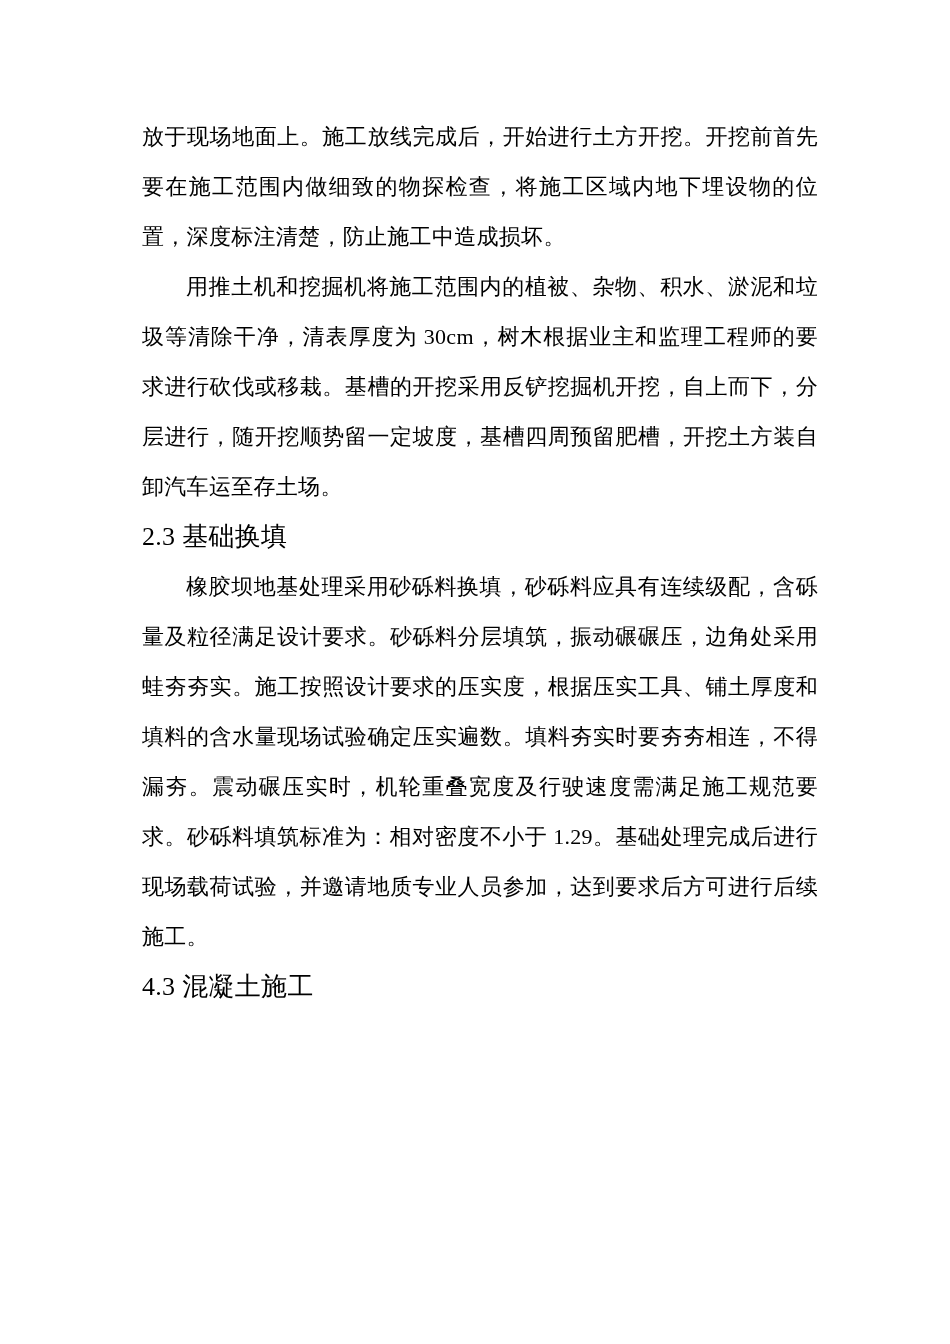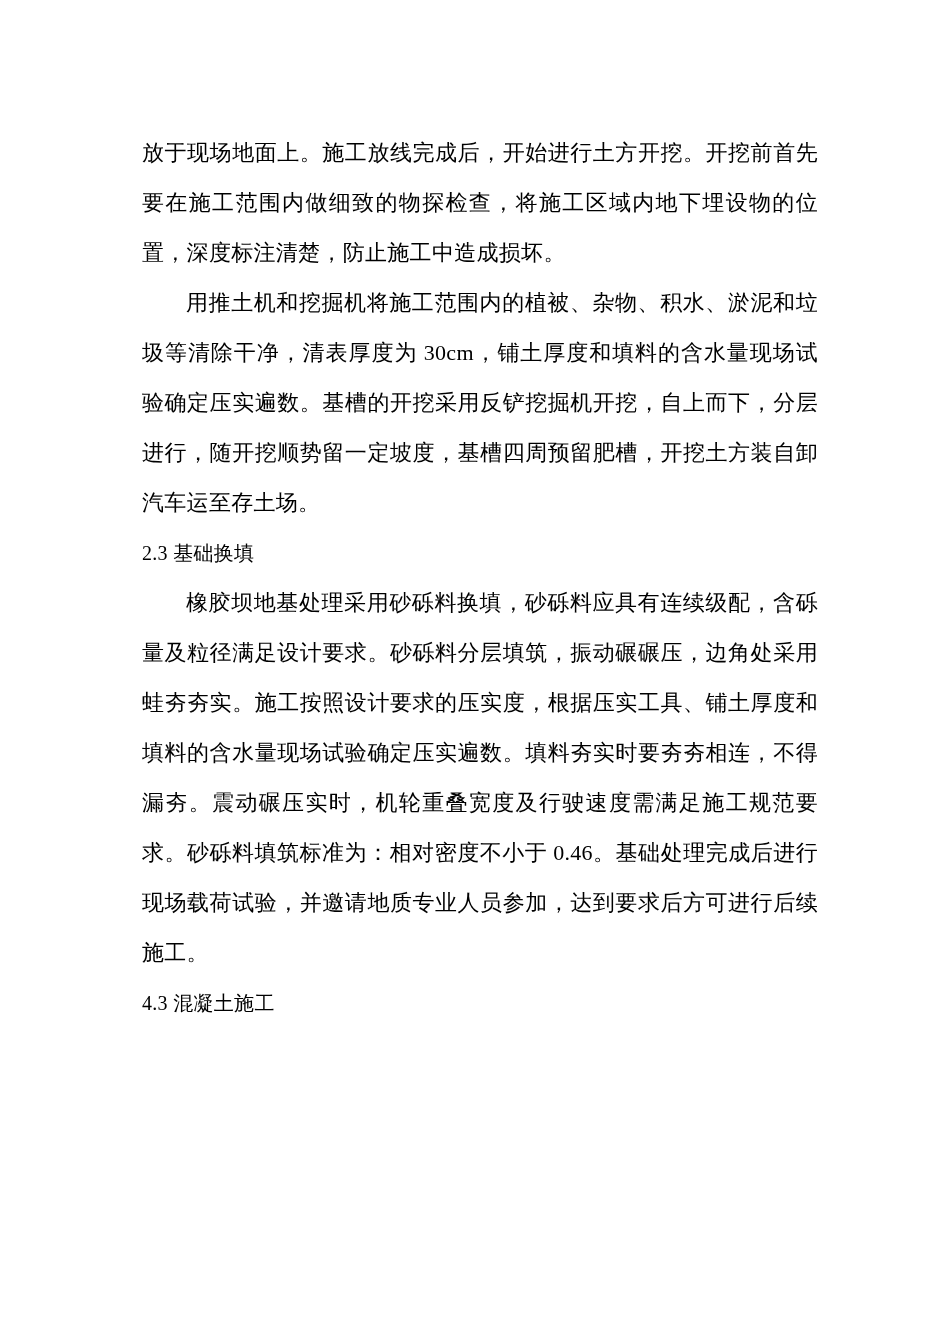--- a/index.html
+++ b/index.html
@@ -12,47 +12,47 @@
     width: 950px;
     height: 1344px;
     background: #ffffff;
     overflow: hidden;
     font-family: "Liberation Serif", "DejaVu Serif", serif;
     color: #000000;
   }
   .content {
     position: absolute;
     left: 142px;
-    top: 128px;
+    top: 112px;
     width: 676px;
   }
   .para {
     margin: 0;
     font-size: 22px;
     line-height: 50px;
     text-align: justify;
     text-justify: inter-ideograph;
     letter-spacing: 0.3px;
     word-break: break-all;
   }
   .para.indent {
     text-indent: 2em;
   }
   .heading {
     margin: 0;
-    font-size: 20px;
+    font-size: 26px;
     font-weight: normal;
     line-height: 50px;
     letter-spacing: 0.3px;
   }
 </style>
 </head>
 <body>
 
 <div class="page">
   <div class="content">
     <p class="para">放于现场地面上。施工放线完成后，开始进行土方开挖。开挖前首先要在施工范围内做细致的物探检查，将施工区域内地下埋设物的位置，深度标注清楚，防止施工中造成损坏。</p>
-    <p class="para indent">用推土机和挖掘机将施工范围内的植被、杂物、积水、淤泥和垃圾等清除干净，清表厚度为 30cm，铺土厚度和填料的含水量现场试验确定压实遍数。基槽的开挖采用反铲挖掘机开挖，自上而下，分层进行，随开挖顺势留一定坡度，基槽四周预留肥槽，开挖土方装自卸汽车运至存土场。</p>
+    <p class="para indent">用推土机和挖掘机将施工范围内的植被、杂物、积水、淤泥和垃圾等清除干净，清表厚度为 30cm，树木根据业主和监理工程师的要求进行砍伐或移栽。基槽的开挖采用反铲挖掘机开挖，自上而下，分层进行，随开挖顺势留一定坡度，基槽四周预留肥槽，开挖土方装自卸汽车运至存土场。</p>
     <h2 class="heading">2.3 基础换填</h2>
-    <p class="para indent">橡胶坝地基处理采用砂砾料换填，砂砾料应具有连续级配，含砾量及粒径满足设计要求。砂砾料分层填筑，振动碾碾压，边角处采用蛙夯夯实。施工按照设计要求的压实度，根据压实工具、铺土厚度和填料的含水量现场试验确定压实遍数。填料夯实时要夯夯相连，不得漏夯。震动碾压实时，机轮重叠宽度及行驶速度需满足施工规范要求。砂砾料填筑标准为：相对密度不小于 0.46。基础处理完成后进行现场载荷试验，并邀请地质专业人员参加，达到要求后方可进行后续施工。</p>
+    <p class="para indent">橡胶坝地基处理采用砂砾料换填，砂砾料应具有连续级配，含砾量及粒径满足设计要求。砂砾料分层填筑，振动碾碾压，边角处采用蛙夯夯实。施工按照设计要求的压实度，根据压实工具、铺土厚度和填料的含水量现场试验确定压实遍数。填料夯实时要夯夯相连，不得漏夯。震动碾压实时，机轮重叠宽度及行驶速度需满足施工规范要求。砂砾料填筑标准为：相对密度不小于 1.29。基础处理完成后进行现场载荷试验，并邀请地质专业人员参加，达到要求后方可进行后续施工。</p>
     <h2 class="heading">4.3 混凝土施工</h2>
   </div>
 </div>
 
 </body></html>

